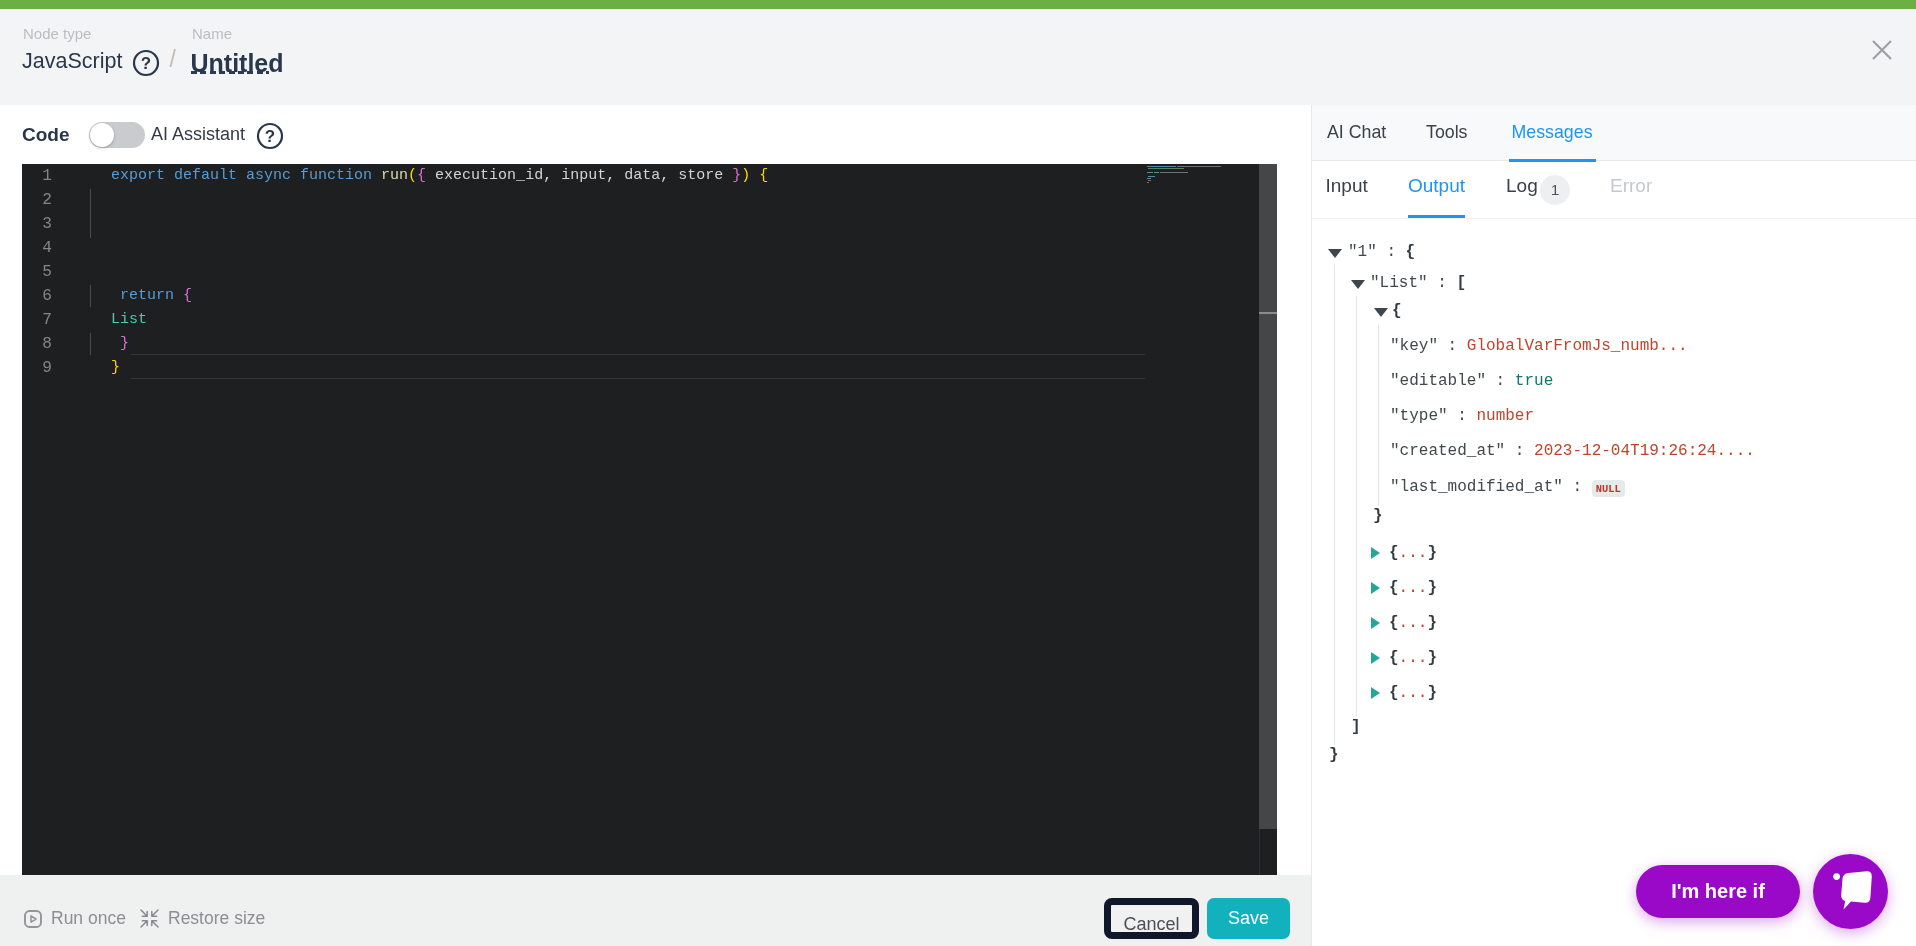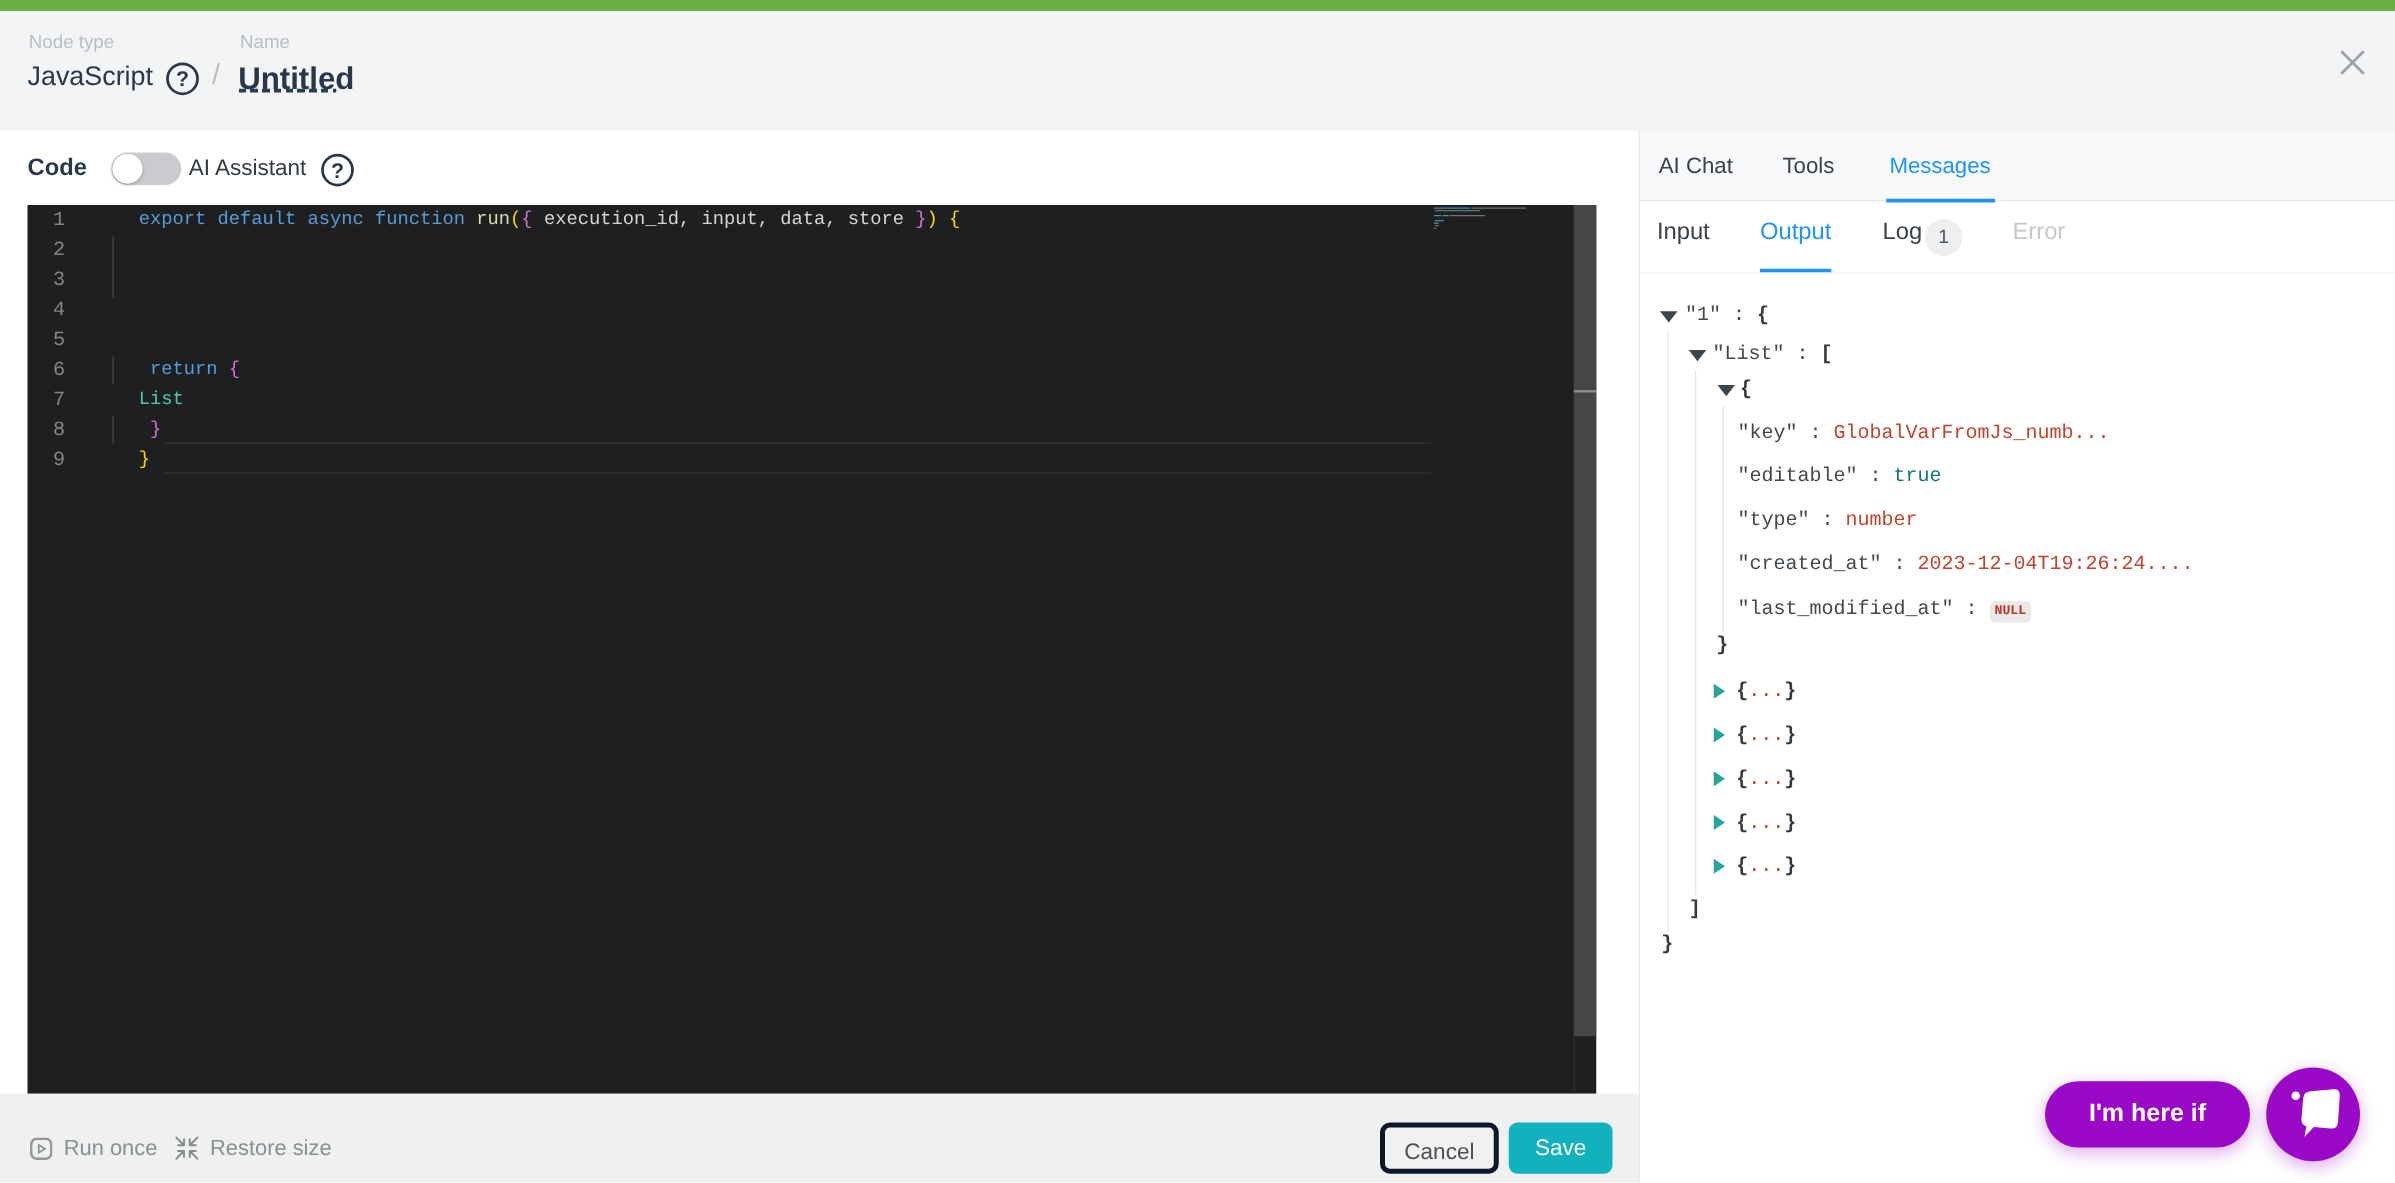--- a/index.html
+++ b/index.html
@@ -32,21 +32,21 @@
   .tl { color:#4EC9B0; } .b1 { color:#FFD700; } .b2 { color:#DA70D6; }
   .guide { position:absolute; width:1px; background:#4B4B4C; }
   .hline { position:absolute; height:1px; background:#353638; left:109px; width:1014px; }
   .mm { position:absolute; height:1.5px; }
   #scrollstrip { position:absolute; left:1237px; top:0; width:18px; height:665px; background:#454648; }
   #scrollmark { position:absolute; left:1237px; top:148px; width:18px; height:2px; background:#8A8B8D; }
 
   
   #footer { left:0; top:875px; width:1311px; height:71px; background:#EFF0F0; }
   .ftext { font-size:17.5px; color:#8A8F94; line-height:1; }
-  #cancel { left:1104px; top:898px; width:95px; height:41px; border:4px solid #0f172a; border-radius:8px; background:#F1F1F2; color:#4B5157; font-size:18px; text-align:center; line-height:39px; }
+  #cancel { left:1104px; top:898px; width:95px; height:41px; border:7px solid #0f172a; border-radius:8px; background:#F1F1F2; color:#4B5157; font-size:18px; text-align:center; line-height:39px; }
   #save { left:1207px; top:898px; width:83px; height:41px; border-radius:7px; background:#12B1BE; color:#fff; font-size:18px; text-align:center; line-height:41px; }
 
   
   #rp-divider { left:1311px; top:105px; width:1px; height:841px; background:#E7E8EA; }
   #tabband { left:1312px; top:105px; width:604px; height:56px; background:#F8F9FA; border-bottom:1px solid #E8E9EA; }
   .tab { font-size:17.8px; color:#3A4149; line-height:1; }
   #tab-messages { color:#2094F3; }
   #msg-underline { left:1509px; top:158.5px; width:87px; height:3.5px; background:#2094F3; }
   .subtab { font-size:19px; color:#3A4149; line-height:1; }
   #subtab-output { color:#2094F3; }

